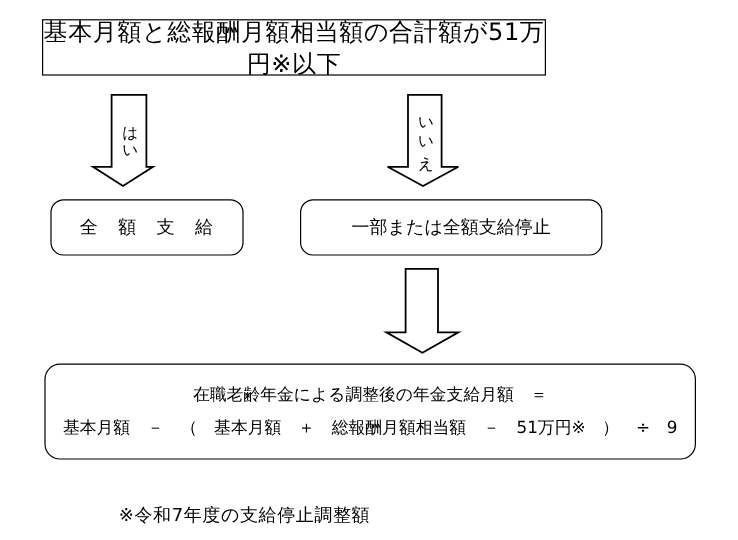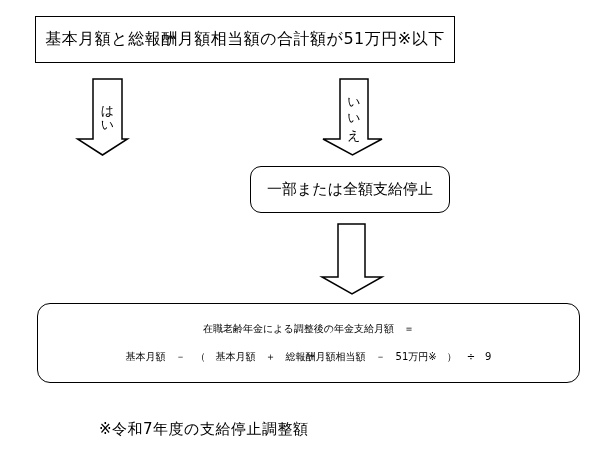--- a/index.html
+++ b/index.html
@@ -22,42 +22,42 @@
     border: 1.5px solid #000000;
     background: #ffffff;
     display: flex;
     align-items: center;
     justify-content: center;
     text-align: center;
   }
   .condition-box {
     left: 35px; top: 16px;
     width: 420px; height: 47px;
-    font-size: 16px;
+    font-size: 20px;
     letter-spacing: 0.5px;
   }
   .result-box {
     border-radius: 11px;
     font-size: 15px;
   }
   .result-yes {
     left: 42px; top: 166px;
     width: 161px; height: 47px;
     letter-spacing: 1px;
   }
   .result-no {
     left: 250px; top: 166px;
-    width: 200px; height: 47px;
+    width: 252px; height: 47px;
   }
   .formula-box {
     left: 37px; top: 303px;
     width: 543px; height: 80px;
     border-radius: 13px;
     flex-direction: column;
-    font-size: 10px;
+    font-size: 14px;
     line-height: 28px;
   }
   .arrow-svg {
     position: absolute;
   }
   .arrow-svg polygon {
     fill: #ffffff;
     stroke: #000000;
     stroke-width: 1.5;
     stroke-linejoin: miter;
@@ -101,20 +101,23 @@
   <svg class="arrow-svg" style="left:75px; top:78px;" width="55" height="79" viewBox="0 0 55 79">
     <polygon points="18,1 47,1 47,61 52.5,61 27.5,77 2.5,61 18,61"></polygon>
   </svg>
   <div class="arrow-label label-yes">はい</div>
 
   <svg class="arrow-svg" style="left:320px; top:78px;" width="65" height="79" viewBox="0 0 65 79">
     <polygon points="20,1 48,1 48,61 62,61 32.5,77 3,61 20,61"></polygon>
   </svg>
   <div class="arrow-label label-no">いいえ</div>
 
+  <div class="box result-box result-yes">
+    <span>全　額　支　給</span>
+  </div>
 
   <div class="box result-box result-no">
     <span>一部または全額支給停止</span>
   </div>
 
   <svg class="arrow-svg" style="left:318px; top:223px;" width="68" height="74" viewBox="0 0 68 74">
     <polygon points="20,1 47,1 47,54 64,54 34,71 4,54 20,54"></polygon>
   </svg>
 
   <div class="box formula-box">

